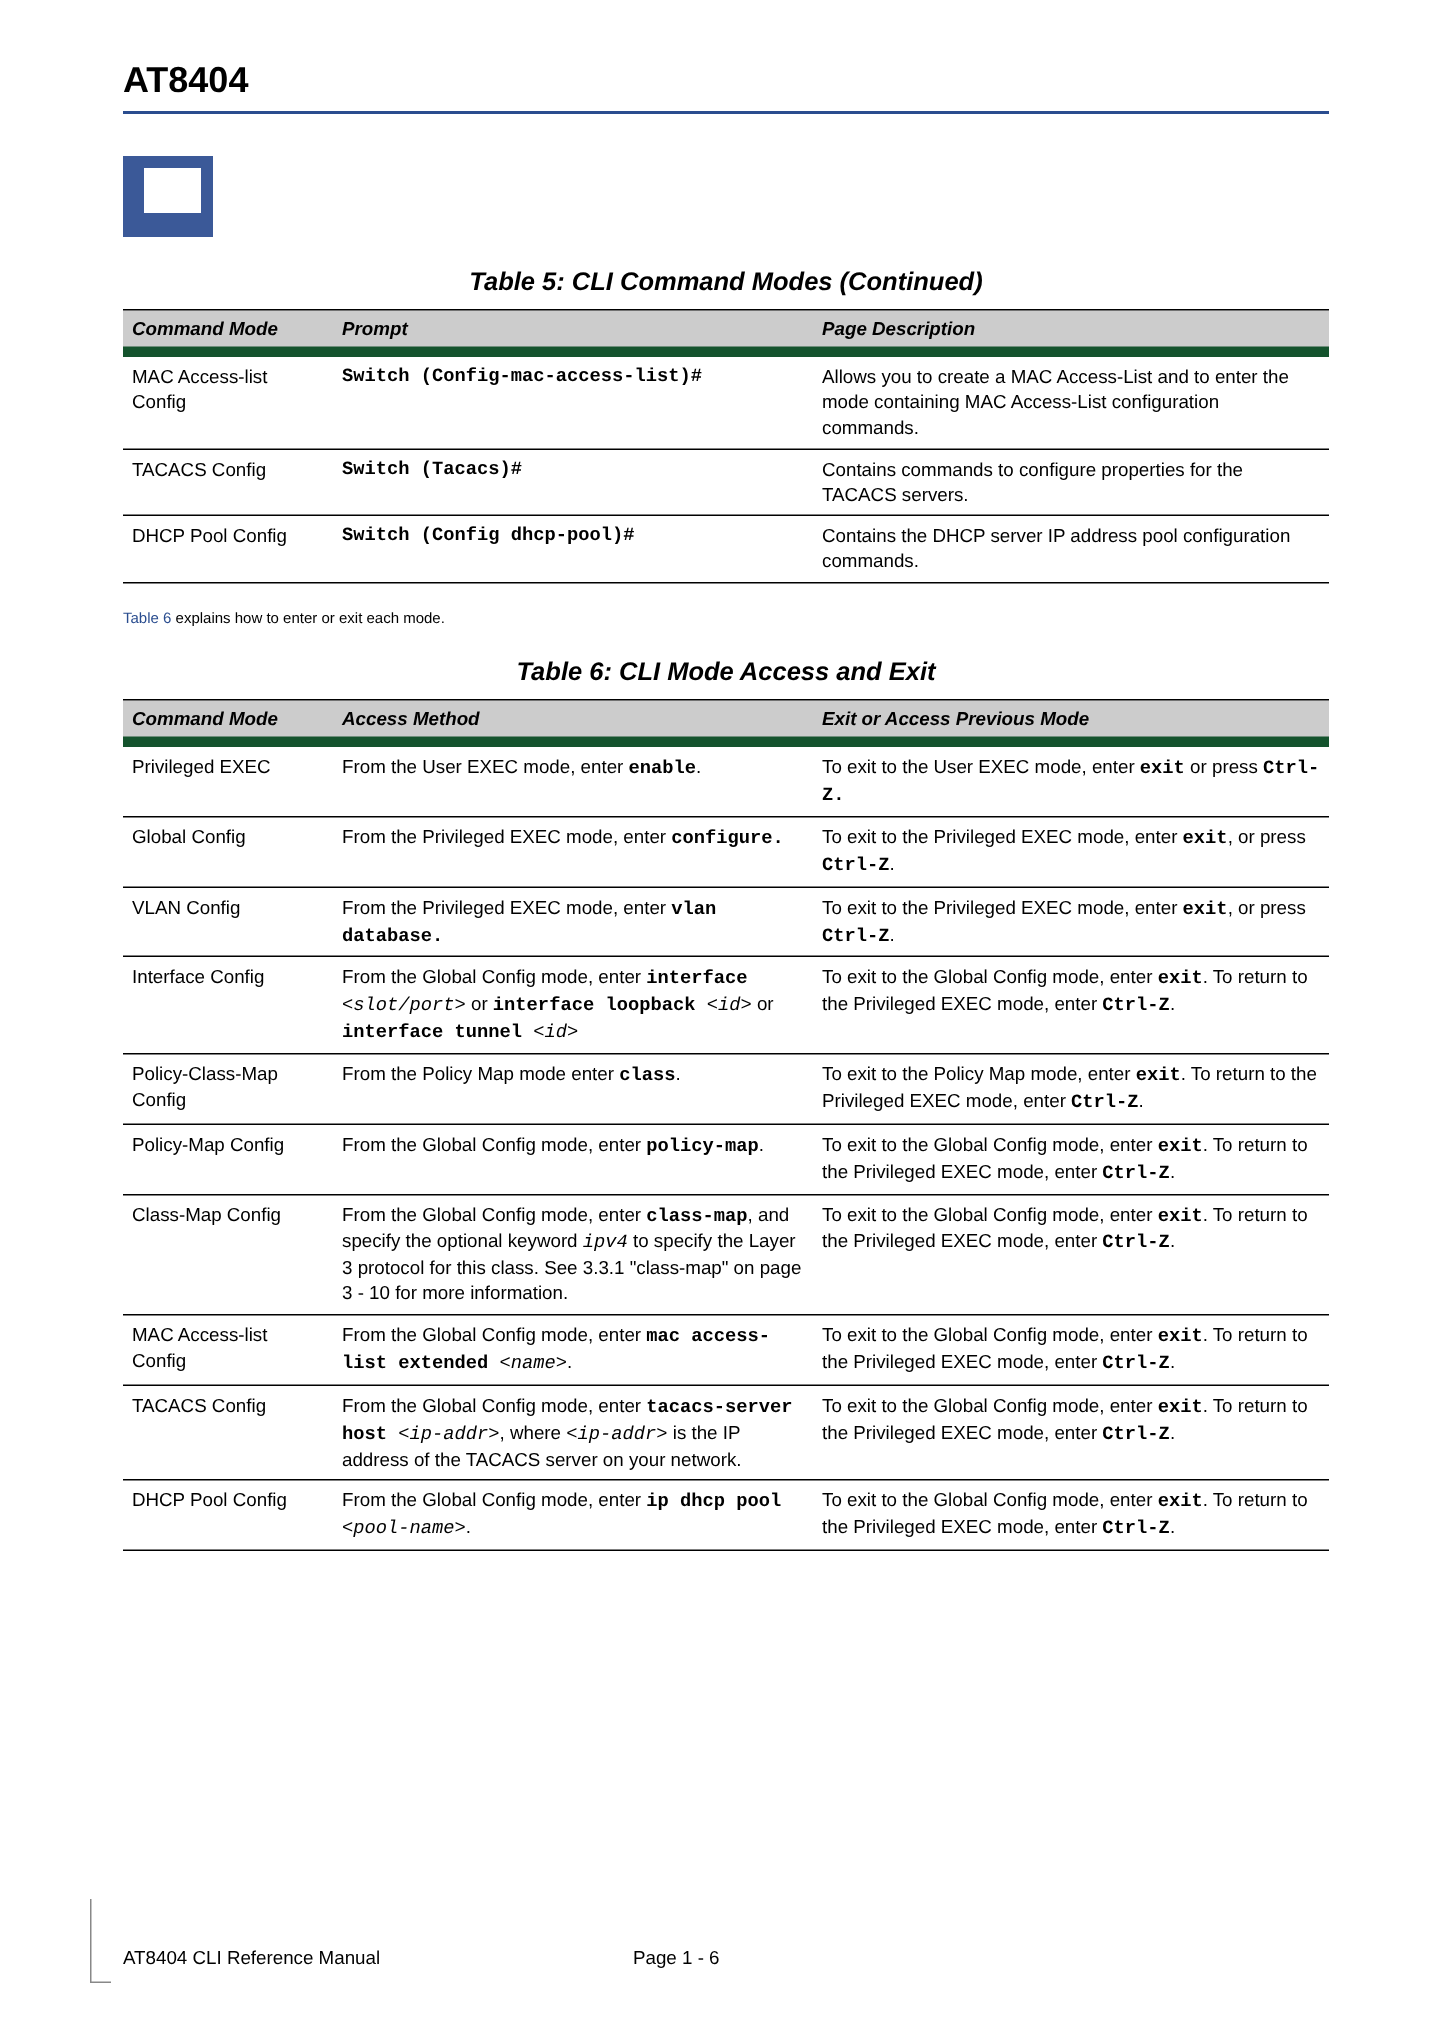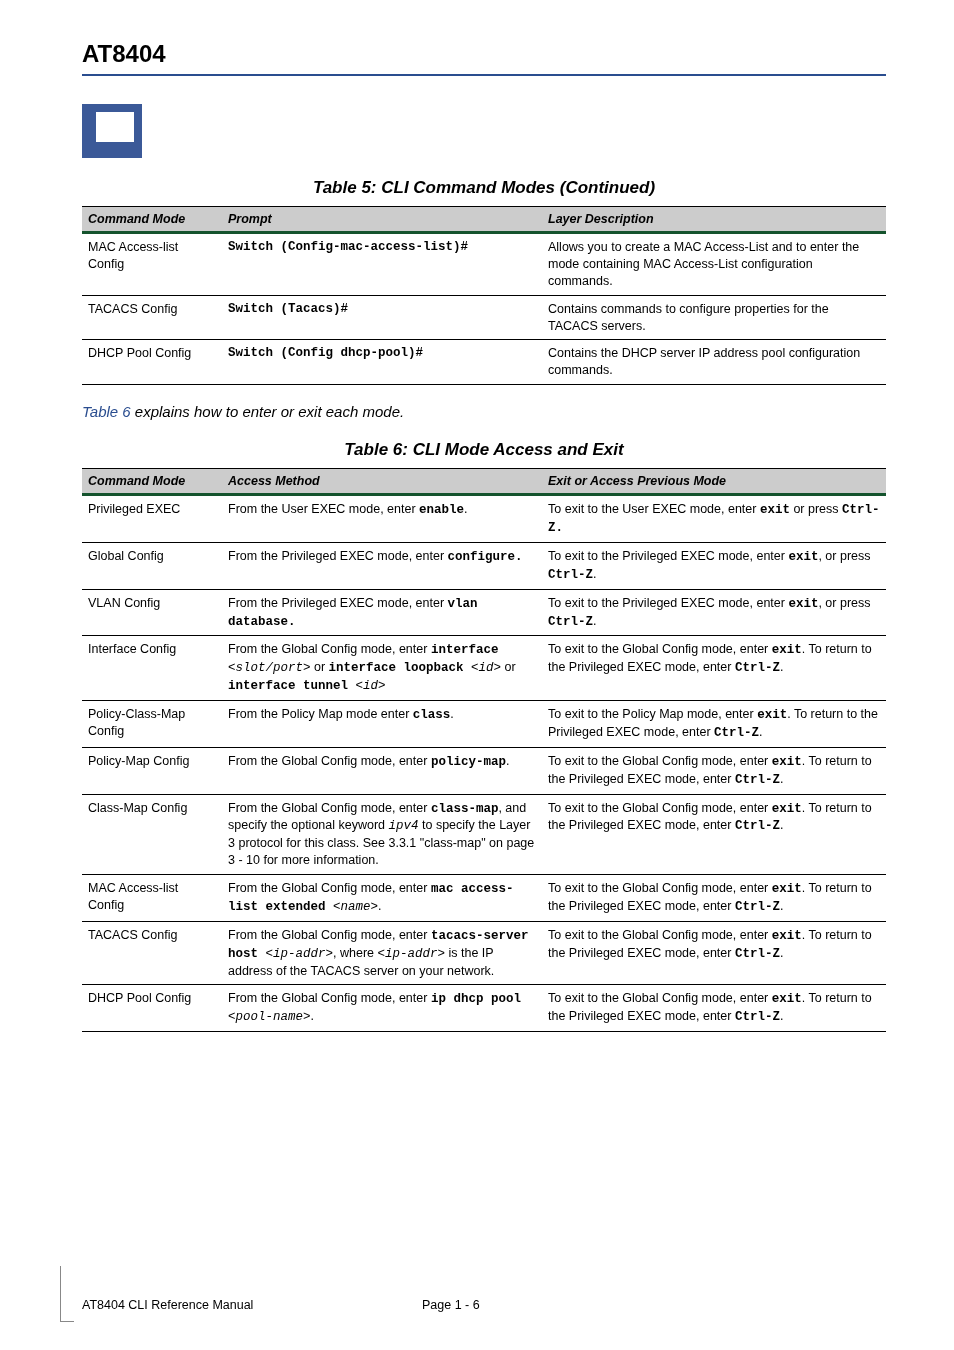--- a/index.html
+++ b/index.html
@@ -59,37 +59,36 @@
     border-collapse: collapse;
     font-size: 12.5px;
   }
   thead tr { background: #cccccc; }
   th {
     text-align: left;
     font-style: italic;
     font-weight: bold;
     padding: 5px 6px;
     border-top: 1.5px solid #000;
-    border-bottom: 3px solid #14532d;
+    border-bottom: 7px solid #14532d;
   }
   td {
     padding: 5px 6px;
     border-bottom: 1px solid #000;
     vertical-align: top;
     line-height: 1.35;
   }
   tbody tr:last-child td { border-bottom: 1.5px solid #000; }
   .mono { font-family: "Courier New", monospace; font-weight: bold; }
   .mono-it { font-family: "Courier New", monospace; font-style: italic; }
   .col1 { width: 140px; }
   .col2 { width: 320px; }
   .intertext {
-    font-size: 15px;
+    font-size: 10px;
     margin: 18px 0 4px 0;
-    font-style: italic;
   }
   .link { color: #2a4d8f; }
   .footer {
     position: absolute;
     bottom: 38px;
     left: 82px;
     right: 68px;
     display: flex;
     font-size: 12.5px;
   }
@@ -112,21 +111,21 @@
 </div>
 <hr class="header-rule">
 <div class="logo-box"></div>
 
 <div class="table-caption">Table 5:  CLI Command Modes (Continued)</div>
 <table>
   <thead>
     <tr>
       <th class="col1">Command Mode</th>
       <th class="col2">Prompt</th>
-      <th>Layer Description</th>
+      <th>Page Description</th>
     </tr>
   </thead>
   <tbody id="t5body">
       <tr>
         <td class="col1">MAC Access-list Config</td>
         <td class="col2 mono">Switch (Config-mac-access-list)#</td>
         <td>Allows you to create a MAC Access-List and to enter the mode containing MAC Access-List configuration commands.</td>
       </tr>
       <tr>
         <td class="col1">TACACS Config</td>

